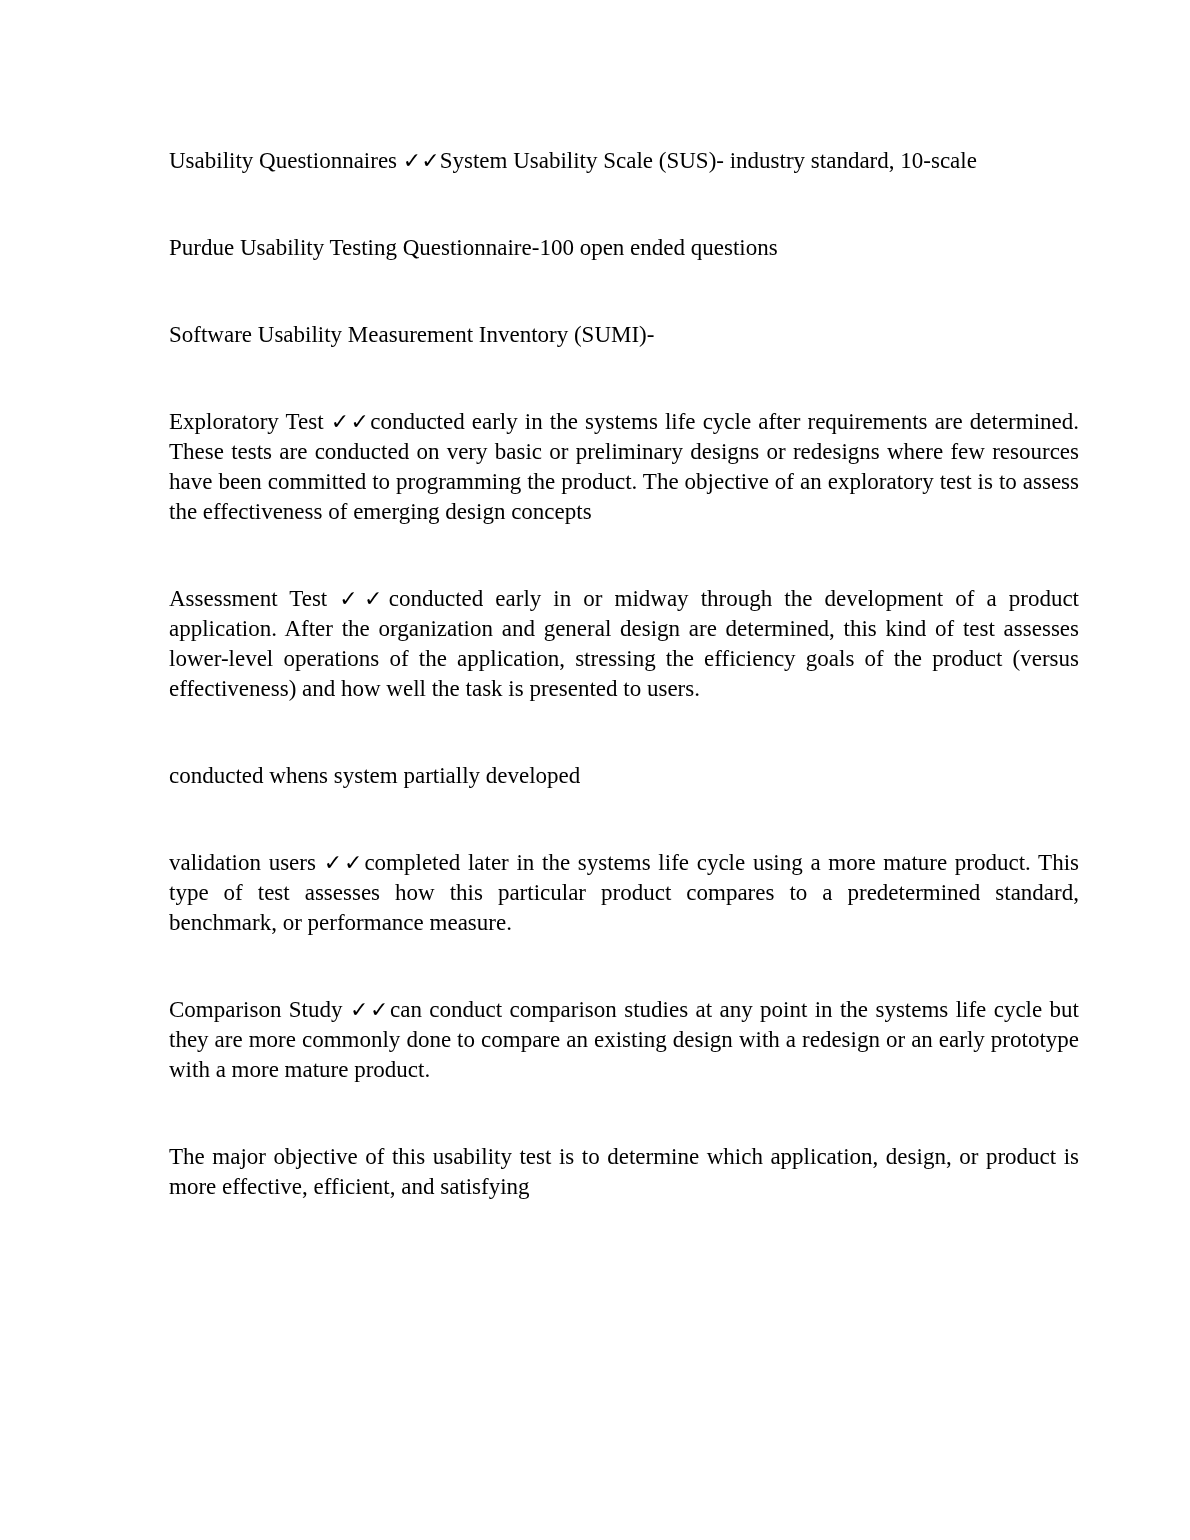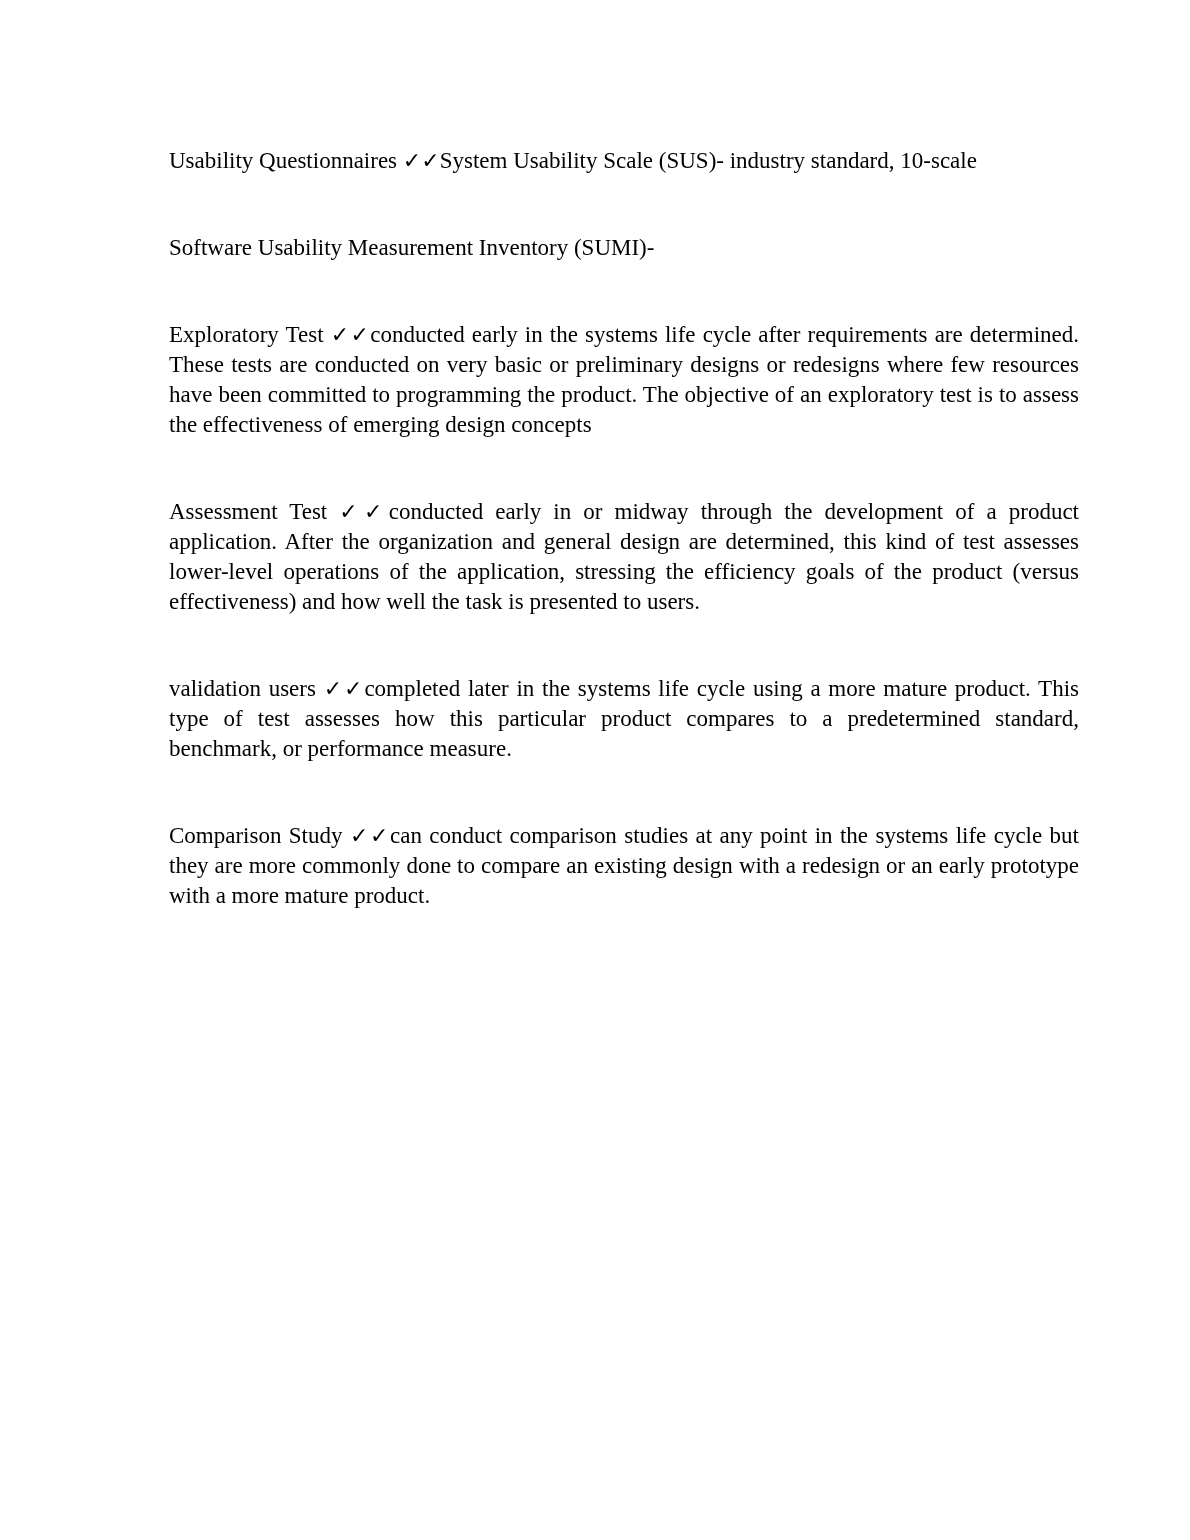--- a/index.html
+++ b/index.html
@@ -39,27 +39,30 @@
   }
 </style>
 </head>
 <body>
 
 <div class="page">
 
   <p class="para"><span>Usability Questionnaires </span><span class="checks">✓✓</span><span>System Usability Scale (SUS)- industry standard, 10-scale</span></p>
 
 
+  <p class="para"><span>Purdue Usability Testing Questionnaire-100 open ended questions</span><span class="checks"></span><span></span></p>
 
   <p class="para"><span>Software Usability Measurement Inventory (SUMI)-</span><span class="checks"></span><span></span></p>
 
   <p class="para justify"><span>Exploratory Test </span><span class="checks">✓✓</span><span>conducted early in the systems life cycle after requirements are determined. These tests are conducted on very basic or preliminary designs or redesigns where few resources have been committed to programming the product. The objective of an exploratory test is to assess the effectiveness of emerging design concepts</span></p>
 
 
   <p class="para justify"><span>Assessment Test </span><span class="checks">✓✓</span><span>conducted early in or midway through the development of a product application. After the organization and general design are determined, this kind of test assesses lower-level operations of the application, stressing the efficiency goals of the product (versus effectiveness) and how well the task is presented to users.</span></p>
 
+  <p class="para"><span>conducted whens system partially developed</span><span class="checks"></span><span></span></p>
 
   <p class="para justify"><span>validation users </span><span class="checks">✓✓</span><span>completed later in the systems life cycle using a more mature product. This type of test assesses how this particular product compares to a predetermined standard, benchmark, or performance measure.</span></p>
 
   <p class="para justify"><span>Comparison Study </span><span class="checks">✓✓</span><span>can conduct comparison studies at any point in the systems life cycle but they are more commonly done to compare an existing design with a redesign or an early prototype with a more mature product.</span></p>
 
+  <p class="para justify"><span>The major objective of this usability test is to determine which application, design, or product is more effective, efficient, and satisfying</span><span class="checks"></span><span></span></p>
 
 </div>
 
 </body></html>

